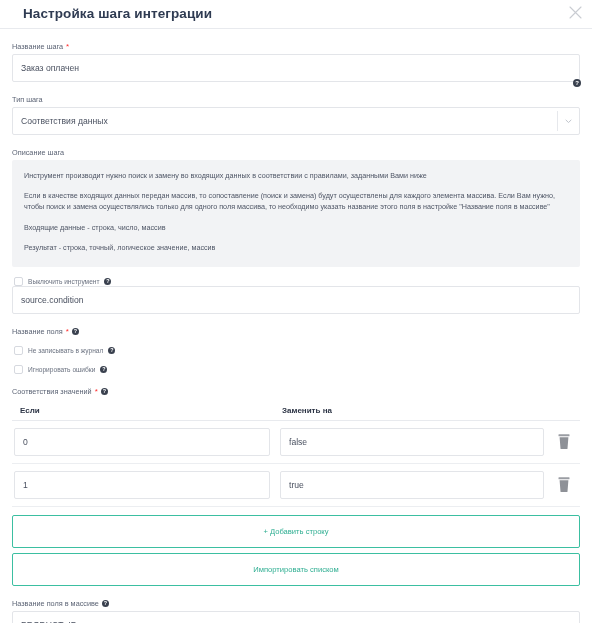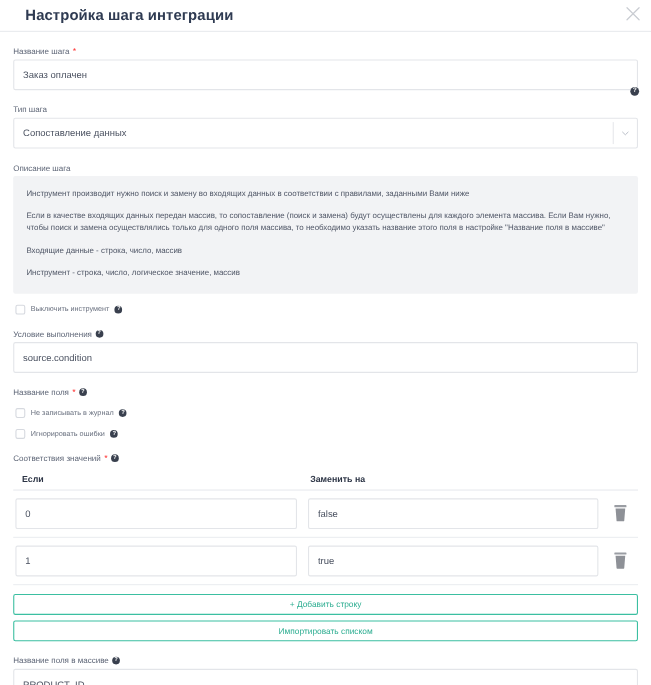--- a/index.html
+++ b/index.html
@@ -107,21 +107,21 @@
   .map-row .cell { }
   .map-row .cell-a { width: 256px; }
   .map-row .cell-b { flex: 1; }
   .trash {
     width: 16px; height: 17px; margin-left: 2px; margin-right: 6px;
     cursor: pointer; flex:0 0 auto;
   }
 
   
   .btn-outline {
-    width: 100%; height: 19px; margin-top: 8px;
+    width: 100%; height: 33px; margin-top: 8px;
     border: 1px solid #3bbfa1; border-radius: 2px; background:#fff;
     color: #2fae92; font-size: 7.6px;
     display:flex; align-items:center; justify-content:center;
     cursor: pointer; font-family: inherit;
   }
   .btn-outline.second { margin-top: 5px; }
 
   .btn-primary {
     width: 100%; height: 21px; margin-top: 11px;
     background: #be185d; border: none; border-radius: 0;
@@ -159,47 +159,43 @@
     <div class="field-label">
       <span>Название шага</span>
       <span class="req">*</span>
     </div>
     <div class="input">Заказ оплачен</div>
 
     <div class="field-label">
       <span>Тип шага</span>
     </div>
     <div class="select-wrap">
-      <div class="input">Сопоставление данных</div>
+      <div class="input">Соответствия данных</div>
       <div class="divider"></div>
       <svg class="chev" viewBox="0 0 10 10">
         <path d="M2.2 4 L5 6.7 L7.8 4" stroke="#b9bec7" stroke-width="1" fill="none" stroke-linecap="round" stroke-linejoin="round"></path>
       </svg>
     </div>
 
     <div class="field-label">
       <span>Описание шага</span>
     </div>
     <div class="desc-box">
       <p>Инструмент производит нужно поиск и замену во входящих данных в соответствии с правилами, заданными Вами ниже</p>
       <p>Если в качестве входящих данных передан массив, то сопоставление (поиск и замена) будут осуществлены для каждого элемента массива. Если Вам нужно, чтобы поиск и замена осуществлялись только для одного поля массива, то необходимо указать название этого поля в настройке "Название поля в массиве"</p>
       <p>Входящие данные - строка, число, массив</p>
-      <p>Инструмент - строка, число, логическое значение, массив</p>
+      <p>Результат - строка, точный, логическое значение, массив</p>
     </div>
 
     <div class="check-row">
       <div class="checkbox"></div>
       <span class="check-label">Выключить инструмент</span>
       <span class="help-icon">?</span>
     </div>
 
-    <div class="field-label">
-      <span>Условие выполнения</span>
-      <span class="help-icon">?</span>
-    </div>
     <div class="input">source.condition</div>
 
     <div class="field-label">
       <span>Название поля</span>
       <span class="req">*</span>
       <span class="help-icon">?</span>
     </div>
 
     <div class="check-row">
       <div class="checkbox"></div>

